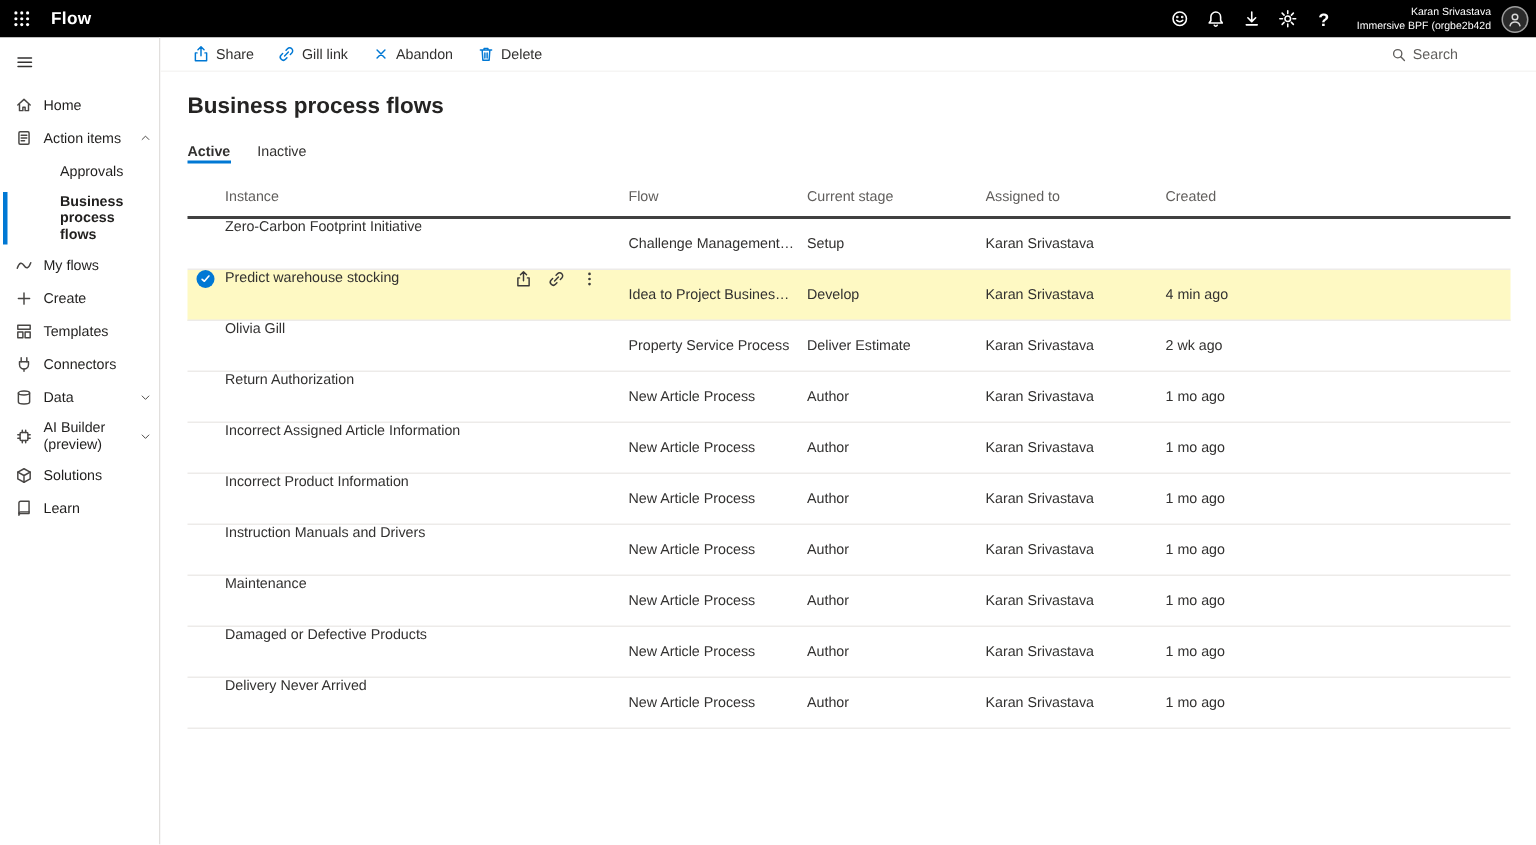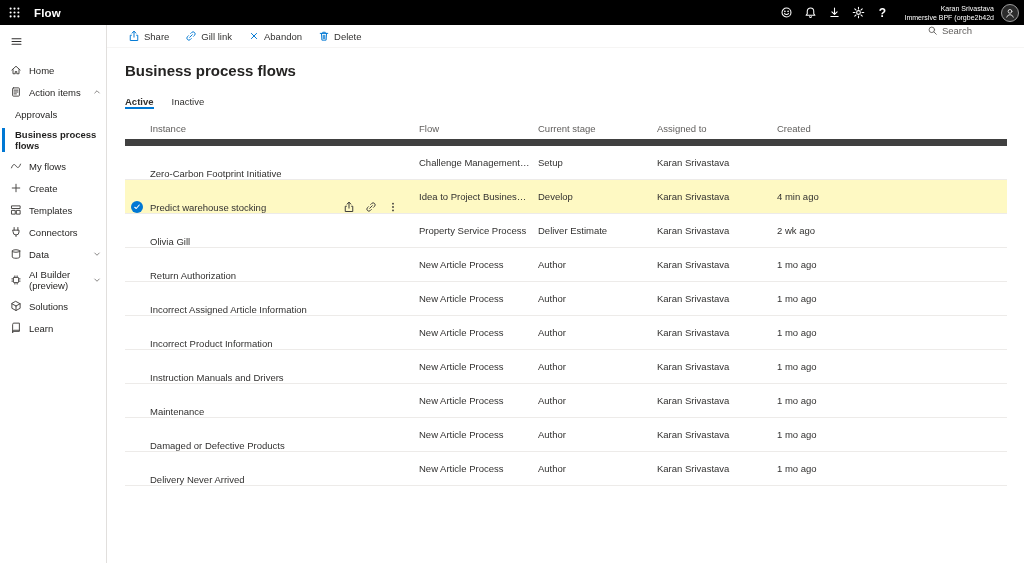--- a/index.html
+++ b/index.html
@@ -17,48 +17,48 @@
   .user-block{text-align:right;font-size:7px;line-height:9px;margin:0 7px 0 10px;white-space:nowrap;cursor:pointer}
   .avatar{width:18px;height:18px;border-radius:50%;border:1px solid #9d9d9d;background:#2b2b2b;color:#d8d8d8;display:flex;align-items:center;justify-content:center;margin-right:5px;cursor:pointer}
 
   
   .layout{display:flex;height:538px}
   .sidebar{width:107px;flex:none;border-right:1px solid #e1dfdd;background:#fff}
   .hamburger{height:27px;display:flex;align-items:center;padding-left:10px;color:#323130;cursor:pointer;margin-top:3px}
   .nav{margin-top:4px}
   .nav-item{display:flex;align-items:center;min-height:22px;padding:4px 5px 4px 10px;font-size:9.5px;color:#201f1e;position:relative;cursor:pointer}
   .nav-item .icon{width:12px;height:12px;color:#484644;margin-right:7px}
-  .nav-item.child{padding-left:15px}
+  .nav-item.child{padding-left:40px}
   .nav-item.selected{font-weight:bold}
   .nav-item.selected::before{content:"";position:absolute;left:2px;top:3px;bottom:3px;width:2.5px;background:#0078d4}
   .nav-label{flex:1;line-height:11px}
   .nav-chevron{width:8px !important;height:8px !important;color:#605e5c;margin-left:3px;margin-right:0 !important}
 
   .main{flex:1;display:flex;flex-direction:column;background:#fff;min-width:0}
-  .commandbar{height:23px;display:flex;padding-left:21px;position:relative;flex:none;border-bottom:1px solid #f6f5f4}
+  .commandbar{height:23px;display:flex;align-items:center;padding-left:21px;position:relative;flex:none;border-bottom:1px solid #f6f5f4}
   .cmd-row{display:flex;align-items:center}
   .cmd-btn{display:flex;align-items:center;margin-right:16px;font-size:9.5px;color:#323130;cursor:pointer}
   .cmd-btn .icon{width:12px;height:12px;color:#0078d4;margin-right:4px}
   .searchbox{position:absolute;right:52px;display:flex;align-items:center;color:#605e5c;font-size:9.5px;cursor:text}
   .searchbox .icon{width:11px;height:11px;margin-right:4px}
 
   .content{padding:14px 17px 0 18px}
   .page-title{font-size:15px;font-weight:bold;color:#252423}
   .tabs{display:flex;margin-top:17px}
   .tab{font-size:9.5px;color:#323130;margin-right:18px;padding-bottom:0;cursor:pointer;border-bottom:2px solid transparent}
   .tab.active{font-weight:bold;border-bottom-color:#0078d4}
 
   .table{margin-top:9px}
   .trow{display:grid;grid-template-columns:294px 119px 119px 120px 1fr;align-items:center}
-  .thead{height:28px;color:#605e5c;font-size:9.5px;border-bottom:7px solid #404040}
+  .thead{height:28px;color:#605e5c;font-size:9.5px;border-bottom:2px solid #404040}
   .thead .cell:first-child{padding-left:25px}
   .row{height:34px;font-size:9.5px;color:#323130;border-bottom:1px solid #edebe9;cursor:pointer}
   .row.selected{background:#fef9c3}
   .cell{overflow:hidden;white-space:nowrap;text-overflow:ellipsis;padding-right:8px}
-  .inst-cell{display:flex;align-items:flex-end;padding-left:6px;height:100%}
+  .inst-cell{display:flex;align-items:flex-start;padding-left:6px;height:100%}
   .inst-text{overflow:hidden;text-overflow:ellipsis;white-space:nowrap}
   .check-spacer{width:12px;height:12px;margin-right:7px;flex:none}
   .check-circle{width:12px;height:12px;border-radius:50%;background:#0078d4;color:#fff;display:flex;align-items:center;justify-content:center;margin-right:7px;flex:none;cursor:pointer}
   .check-circle .icon{width:8px;height:8px}
   .row-actions{margin-left:auto;display:flex;align-items:center;padding-right:12px;color:#3b3a39}
   .row-actions .act{display:inline-flex;margin-left:10px;cursor:pointer}
   .row-actions .icon{width:12px;height:12px}
 </style>
 </head>
 <body>

